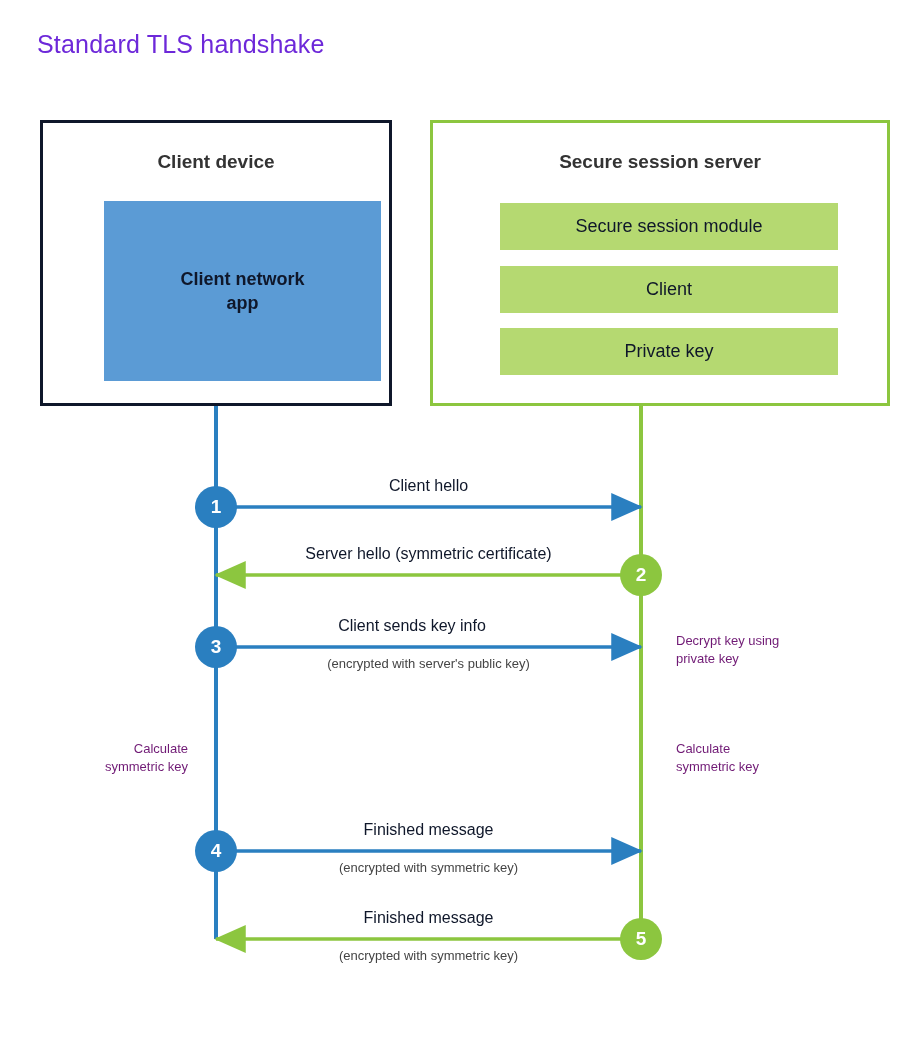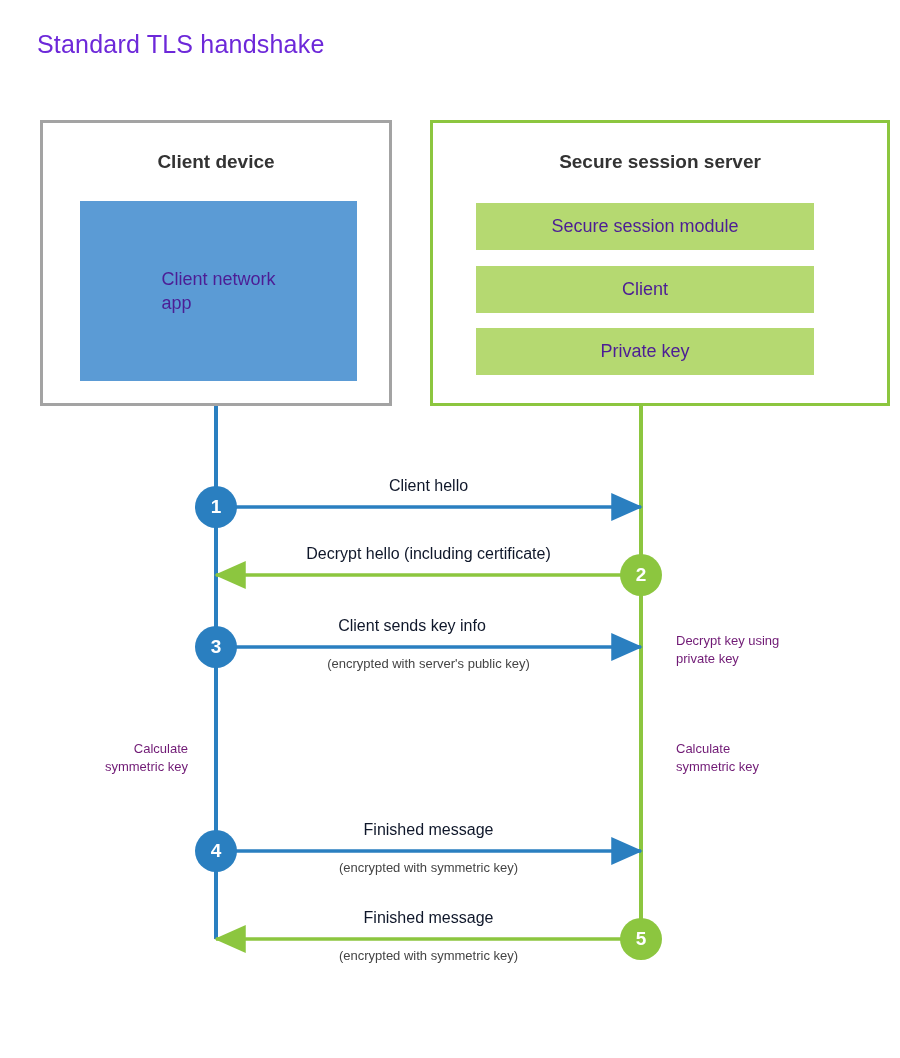--- a/index.html
+++ b/index.html
@@ -35,57 +35,59 @@
   .entity-box {
     position: absolute;
     background: #ffffff;
     box-sizing: border-box;
   }
   #client-box {
     left: 40px;
     top: 120px;
     width: 352px;
     height: 286px;
-    border: 3px solid #a3a3a3;
+    border: 3px solid #0f172a;
   }
   #server-box {
     left: 430px;
     top: 120px;
     width: 460px;
     height: 286px;
     border: 3px solid #8cc63f;
   }
   .entity-title {
     position: absolute;
     left: 0;
     right: 0;
     top: 28px;
     text-align: center;
     font-size: 19px;
     font-weight: bold;
     color: #333333;
   }
   .inner-block {
     position: absolute;
-    color: #4c1d95;
+    color: #0f172a;
     display: flex;
     align-items: center;
     justify-content: center;
     font-size: 18px;
     font-weight: 400;
     box-sizing: border-box;
+    margin-left: 24px;
   }
   #client-app-block {
     left: 37px;
     top: 78px;
     width: 277px;
     height: 180px;
     background: #5b9bd5;
     line-height: 1.35;
-    text-align: left;
+    text-align: center;
+    font-weight: bold;
   }
   .server-block {
     background: #b5d971;
     left: 43px;
     width: 338px;
     height: 47px;
   }
   #server-block-0 { top: 80px; }
   #server-block-1 { top: 143px; }
   #server-block-2 { top: 205px; }
@@ -187,21 +189,21 @@
         <circle cx="216" cy="647" r="21" fill="#2a7fc0"></circle>
         <circle cx="216" cy="851" r="21" fill="#2a7fc0"></circle>
         <circle cx="641" cy="939" r="21" fill="#8cc63f"></circle>
       </g>
   </svg>
 
   <div id="overlay-layer">
       <div class="step-num" style="left: 216px; top: 507px;">1</div>
       <div class="msg-label" style="left: 428.5px; top: 477px;">Client hello</div>
       <div class="step-num" style="left: 641px; top: 575px;">2</div>
-      <div class="msg-label" style="left: 428.5px; top: 545px;">Decrypt hello (including certificate)</div>
+      <div class="msg-label" style="left: 428.5px; top: 545px;">Server hello (symmetric certificate)</div>
       <div class="step-num" style="left: 216px; top: 647px;">3</div>
       <div class="msg-label" style="left: 412px; top: 617px;">Client sends key info</div>
       <div class="msg-sub" style="left: 428.5px; top: 656px;">(encrypted with server's public key)</div>
       <div class="step-num" style="left: 216px; top: 851px;">4</div>
       <div class="msg-label" style="left: 428.5px; top: 821px;">Finished message</div>
       <div class="msg-sub" style="left: 428.5px; top: 860px;">(encrypted with symmetric key)</div>
       <div class="step-num" style="left: 641px; top: 939px;">5</div>
       <div class="msg-label" style="left: 428.5px; top: 909px;">Finished message</div>
       <div class="msg-sub" style="left: 428.5px; top: 948px;">(encrypted with symmetric key)</div>
       <div class="side-note right-col" style="left: 676px; top: 632px;">Decrypt key using

